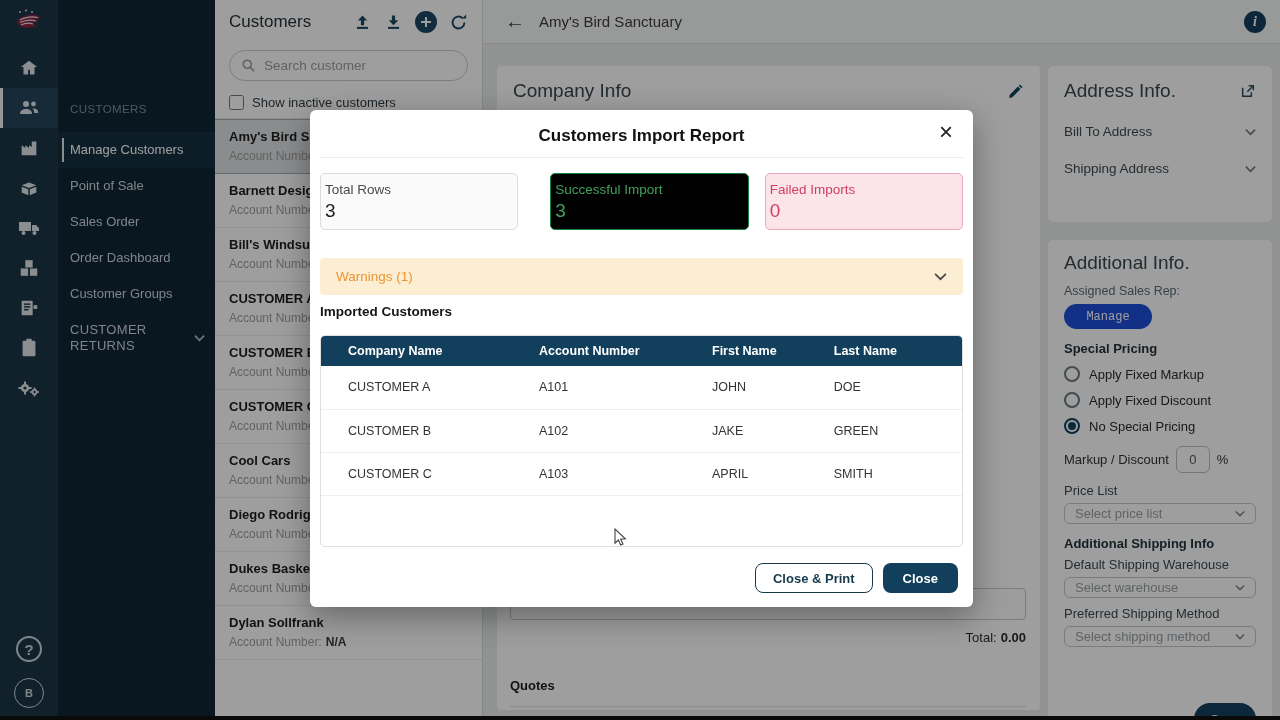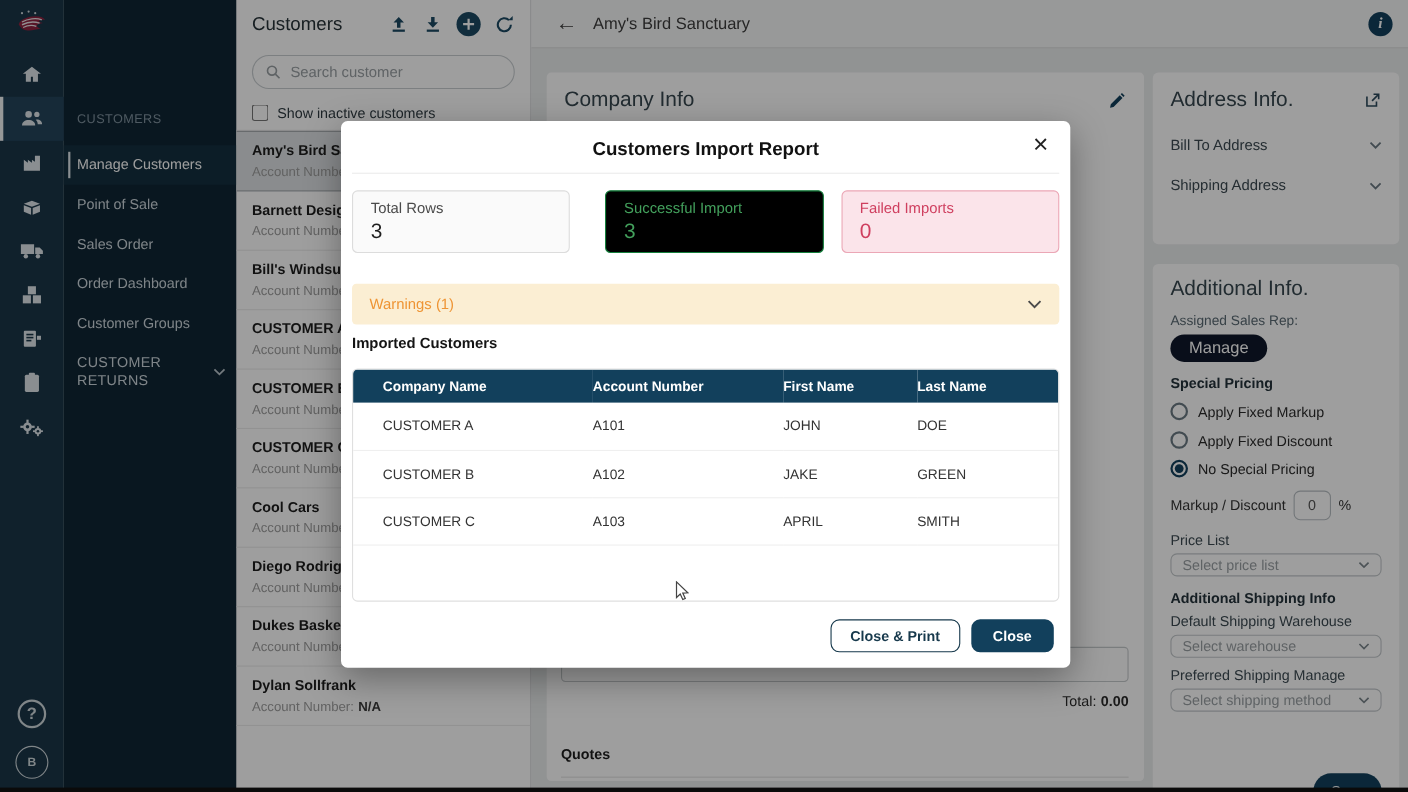--- a/index.html
+++ b/index.html
@@ -70,42 +70,42 @@
   .card-title-row { display:flex; align-items:center; }
   .card-title { font-size:19px; color:#37474f; flex:1; }
   .card-title-row svg { color:#2c4a5c; }
   .addr-row { display:flex; align-items:center; margin-top:22px; font-size:13.5px; color:#3c4a52; }
   .addr-row span { flex:1; }
   .addr-row svg { color:#6b7a83; }
 
   .add-card { position:absolute; left:565px; top:240px; width:224px; height:480px; background:#fff; border-radius:5px 5px 0 0; padding:12px 16px; }
   .ai-label { font-size:12.5px; color:#5b6b74; margin-top:10px; }
   .ai-label-dark { font-size:13px; color:#24323a; font-weight:bold; margin-top:12px; }
-  .manage-btn { margin-top:6px; width:88px; height:25px; border-radius:13px; background:#0f172a; color:#fff; font-size:15px; border:none; display:flex; align-items:center; justify-content:center; font-family:Liberation Sans, sans-serif; }
+  .manage-btn { margin-top:6px; width:88px; height:25px; border-radius:13px; background:#1d4ed8; color:#fff; font-size:12px; border:none; display:flex; align-items:center; justify-content:center; font-family:Liberation Mono, monospace; }
   .radio-row { display:flex; align-items:center; gap:9px; margin-top:10px; font-size:13px; color:#2b2b2b; }
   .radio { width:16px; height:16px; border:2px solid #6b7a83; border-radius:50%; flex:none; position:relative; }
   .radio.checked { border-color:#12405c; }
   .radio.checked::after { content:""; position:absolute; left:2px; top:2px; width:8px; height:8px; border-radius:50%; background:#12405c; }
   .markup-row { display:flex; align-items:center; gap:7px; margin-top:12px; font-size:13px; color:#333; }
   .markup-row input { width:34px; height:27px; border:1px solid #b9bfc3; border-radius:6px; text-align:center; font-size:13px; color:#555; font-family:inherit; }
   .select-box { margin-top:5px; height:21px; border:1px solid #c3c8cb; border-radius:6px; display:flex; align-items:center; padding:0 10px; font-size:13px; color:#9aa0a4; background:#fff; }
   .select-box span { flex:1; white-space:nowrap; overflow:hidden; }
   .select-box svg { color:#7c878d; }
   .save-btn { position:absolute; right:16px; top:463px; width:62px; height:32px; border-radius:16px; background:#12405c; color:#fff; font-size:13px; border:none; display:flex; align-items:center; justify-content:center; font-family:inherit; }
 
   .bottom-bar { position:absolute; left:0; bottom:0; width:100%; height:4px; background:#111; z-index:10; }
 
   
   .overlay { position:absolute; inset:0; background:rgba(0,0,0,.38); z-index:50; }
   .modal { position:absolute; left:310px; top:110px; width:663px; height:497px; background:#fff; border-radius:6px; box-shadow:0 10px 32px rgba(0,0,0,.35); z-index:60; }
   .modal-title { position:absolute; left:0; right:0; top:16px; text-align:center; font-size:17px; font-weight:bold; color:#111; }
   .modal-close { position:absolute; right:20px; top:10px; font-size:24px; color:#222; line-height:1; }
   .modal-divider { position:absolute; left:10px; right:10px; top:47px; height:1px; background:#ececec; }
   .stats { position:absolute; left:10px; right:10px; top:63px; display:flex; gap:16px; }
-  .stat-card { flex:1; height:57px; border-radius:5px; padding:8px 16px; }
+  .stat-card { flex:1; height:57px; border-radius:5px; padding:8px 4px; }
   .stat-card .s-label { font-size:13.5px; }
   .stat-card .s-value { font-size:19px; margin-top:3px; }
   .stat-neutral { background:#fafafa; border:1px solid #dcdcdc; }
   .stat-neutral .s-label { color:#4a4a4a; } .stat-neutral .s-value { color:#1e1e1e; }
   .stat-success { background:#000000; border:1px solid #15803d;margin-left:16px; }
   .stat-success .s-label, .stat-success .s-value { color:#43a05c; }
   .stat-error { background:#fbe4ea; border:1px solid #eba7b6; }
   .stat-error .s-label, .stat-error .s-value { color:#cf3f5f; }
   .warnings { position:absolute; left:10px; right:10px; top:148px; height:37px; background:#fbeed3; border-radius:4px; display:flex; align-items:center; padding:0 16px; }
   .warnings span { flex:1; font-size:13.5px; color:#ee9434; }
@@ -385,21 +385,21 @@
           </svg>
       </div>
       <div class="ai-label-dark">Additional Shipping Info</div>
       <div class="ai-label" style="color:#3c4a52; font-size:13px; margin-top:6px;">Default Shipping Warehouse</div>
       <div class="select-box">
         <span>Select warehouse</span>
         <svg width="10" height="7" viewBox="0 0 12 8">
             <path d="M1 1.5 L6 6.5 L11 1.5" stroke="currentColor" stroke-width="1.8" fill="none"></path>
           </svg>
       </div>
-      <div class="ai-label" style="color:#3c4a52; font-size:13px; margin-top:8px;">Preferred Shipping Manage</div>
+      <div class="ai-label" style="color:#3c4a52; font-size:13px; margin-top:8px;">Preferred Shipping Method</div>
       <div class="select-box">
         <span>Select shipping method</span>
         <svg width="10" height="7" viewBox="0 0 12 8">
             <path d="M1 1.5 L6 6.5 L11 1.5" stroke="currentColor" stroke-width="1.8" fill="none"></path>
           </svg>
       </div>
       <button class="save-btn">Save</button>
     </div>
   </div>
 

